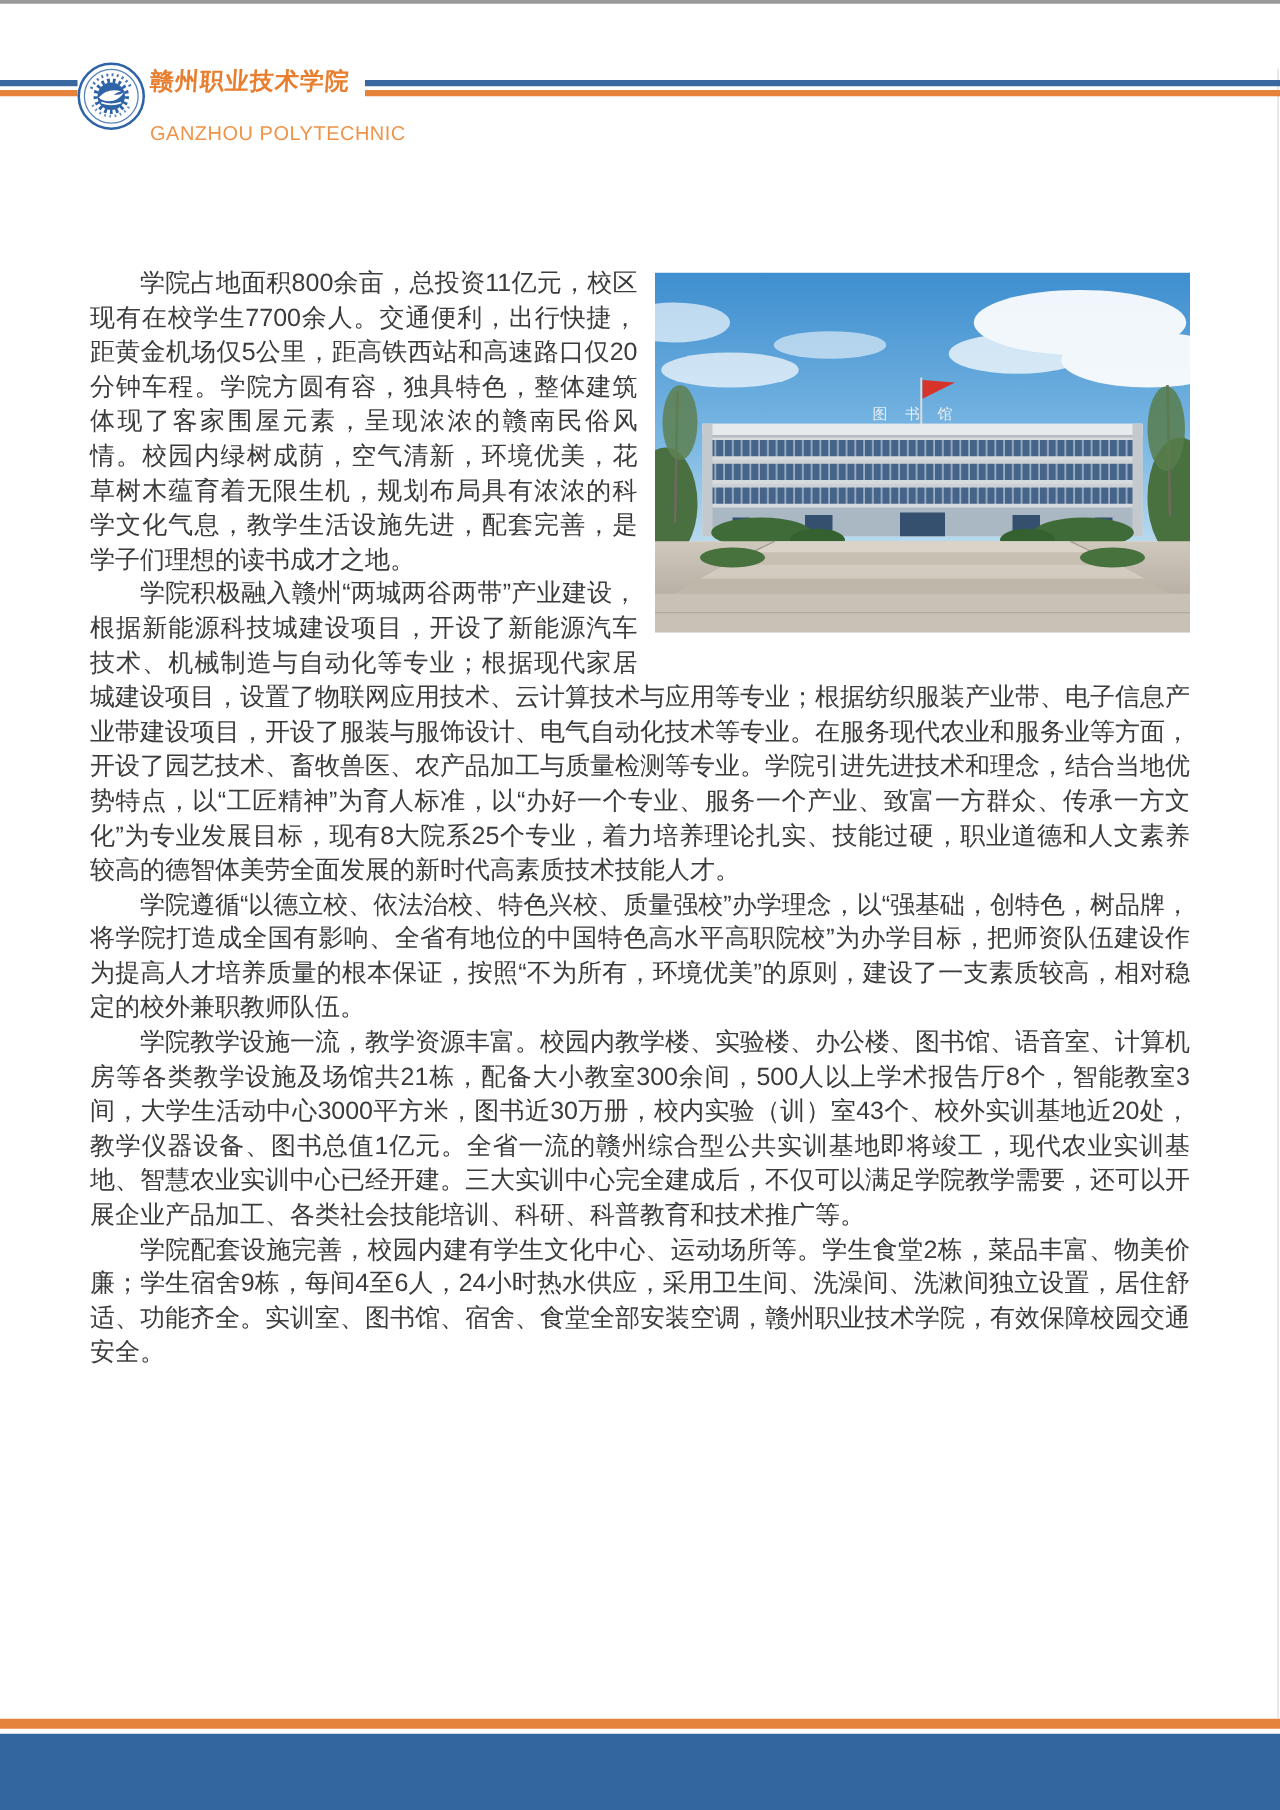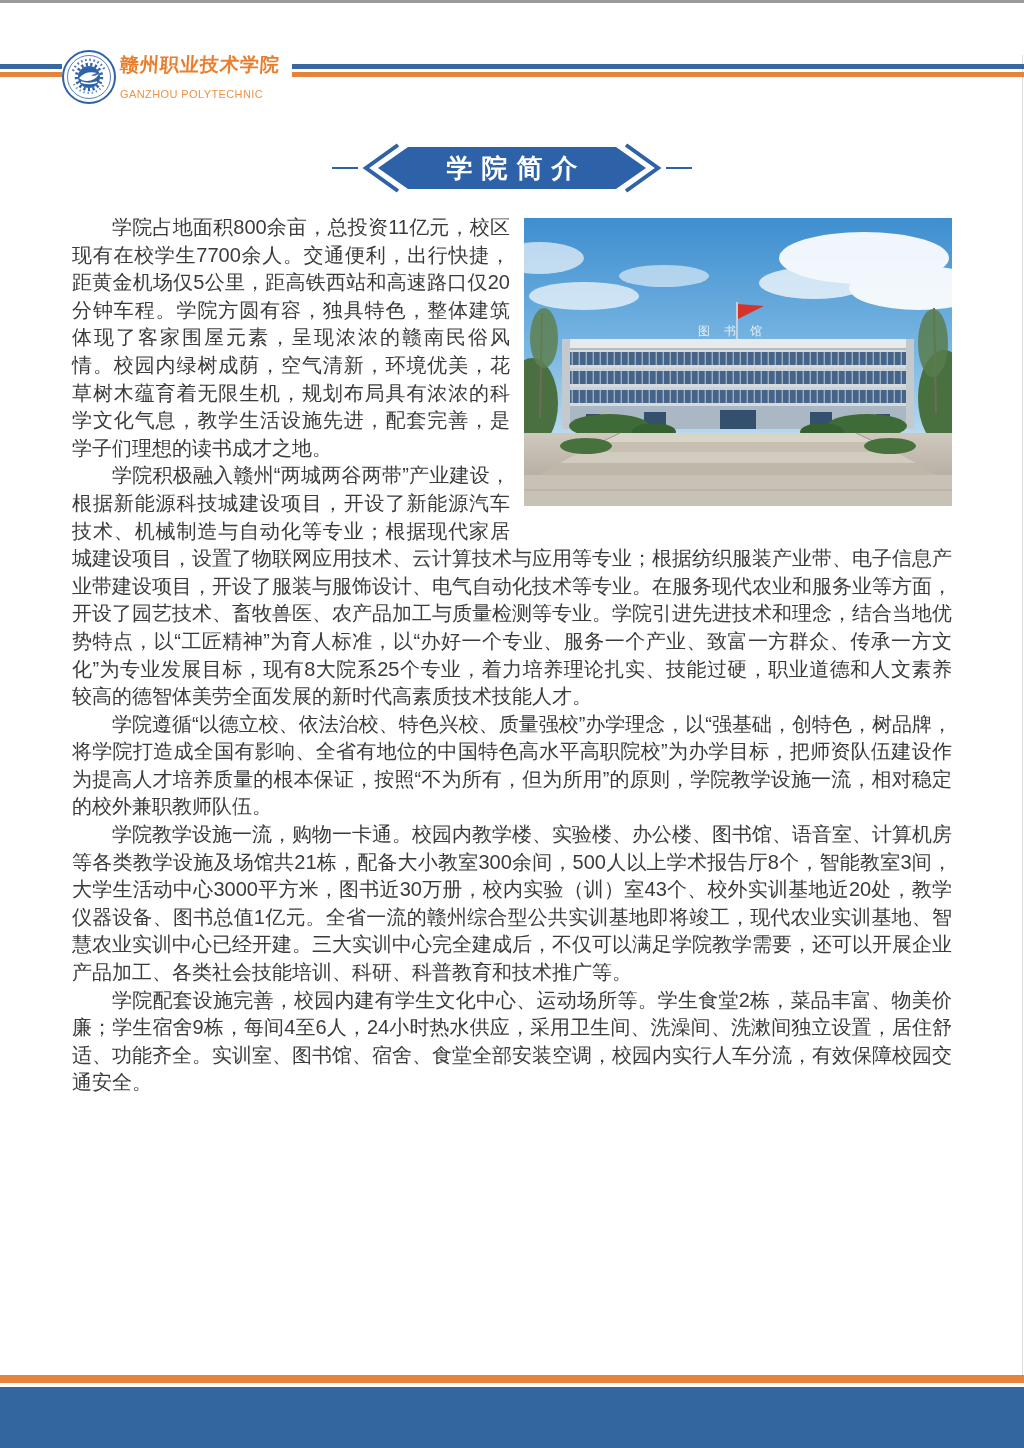--- a/index.html
+++ b/index.html
@@ -20,21 +20,21 @@
   .hdr-lines .l-orange{position:absolute;top:8px;left:0;right:0;height:5px;background:#e5833c;}
   .hdr-lines.left{left:0;top:64px;width:62px;}
   .hdr-lines.right{left:292px;right:0;top:64px;}
   .logo{position:absolute;left:61px;top:49px;width:56px;height:56px;}
   .school-names{position:absolute;left:120px;top:52px;width:200px;}
   .school-zh{
     font-size:19px;font-weight:bold;color:#e87e2e;
     letter-spacing:1px;white-space:nowrap;transform:skewX(-4deg);
   }
   .school-en{
-    font-size:11px;color:#ee9348;letter-spacing:.4px;margin-top:10px;white-space:nowrap;
+    font-size:16px;color:#ee9348;letter-spacing:.4px;margin-top:21px;white-space:nowrap;
   }
 
   
   .banner-wrap{position:absolute;left:0;top:142px;width:1024px;display:flex;justify-content:center;}
   .banner{position:relative;width:360px;height:52px;}
   .banner svg{position:absolute;left:0;top:0;}
   .banner .title{
     position:absolute;left:0;top:0;width:100%;height:100%;
     display:flex;align-items:center;justify-content:center;
     color:#ffffff;font-size:26px;font-weight:bold;letter-spacing:9px;
@@ -90,35 +90,20 @@
       <div class="school-zh">赣州职业技术学院</div>
       <div class="school-en">GANZHOU POLYTECHNIC</div>
     </div>
 
     <div class="hdr-lines right">
       <div class="l-blue"></div>
       <div class="l-orange"></div>
     </div>
   </div>
 
-  <div class="banner-wrap">
-    <div class="banner">
-      <svg width="360" height="52" viewBox="0 0 360 52">
-
-        <line x1="0" y1="26" x2="26" y2="26" stroke="#2d62a8" stroke-width="2"></line>
-        <line x1="334" y1="26" x2="360" y2="26" stroke="#2d62a8" stroke-width="2"></line>
-
-        <polyline points="66,3 34,26 66,49" fill="none" stroke="#2d62a8" stroke-width="4"></polyline>
-        <polyline points="294,3 326,26 294,49" fill="none" stroke="#2d62a8" stroke-width="4"></polyline>
-
-        <polygon points="46,26 76,5 284,5 314,26 284,47 76,47" fill="#2d62a8"></polygon>
-      </svg>
-      <div class="title">学院简介</div>
-    </div>
-  </div>
 
   <div class="content">
 
     <svg class="photo" viewBox="0 0 428 288">
       <defs>
         <linearGradient id="sky" x1="0" y1="0" x2="0" y2="1">
           <stop offset="0" stop-color="#3e8ecf"></stop>
           <stop offset=".65" stop-color="#7db9e4"></stop>
           <stop offset="1" stop-color="#b8d9ee"></stop>
         </linearGradient>
@@ -196,21 +181,21 @@
         <polygon points="96,215 76,224 132,224 146,215" fill="#8aa06f" opacity="0"></polygon>
         <ellipse cx="62" cy="228" rx="26" ry="8" fill="#47713d"></ellipse>
         <ellipse cx="366" cy="228" rx="26" ry="8" fill="#47713d"></ellipse>
       </g>
       <rect x="0" y="257" width="428" height="31" fill="#c8c1b6"></rect>
       <line x1="0" y1="272" x2="428" y2="272" stroke="#b3aa9d" stroke-width="1"></line>
     </svg>
 
     <p>学院占地面积800余亩，总投资11亿元，校区现有在校学生7700余人。交通便利，出行快捷，距黄金机场仅5公里，距高铁西站和高速路口仅20分钟车程。学院方圆有容，独具特色，整体建筑体现了客家围屋元素，呈现浓浓的赣南民俗风情。校园内绿树成荫，空气清新，环境优美，花草树木蕴育着无限生机，规划布局具有浓浓的科学文化气息，教学生活设施先进，配套完善，是学子们理想的读书成才之地。</p>
     <p>学院积极融入赣州“两城两谷两带”产业建设，根据新能源科技城建设项目，开设了新能源汽车技术、机械制造与自动化等专业；根据现代家居城建设项目，设置了物联网应用技术、云计算技术与应用等专业；根据纺织服装产业带、电子信息产业带建设项目，开设了服装与服饰设计、电气自动化技术等专业。在服务现代农业和服务业等方面，开设了园艺技术、畜牧兽医、农产品加工与质量检测等专业。学院引进先进技术和理念，结合当地优势特点，以“工匠精神”为育人标准，以“办好一个专业、服务一个产业、致富一方群众、传承一方文化”为专业发展目标，现有8大院系25个专业，着力培养理论扎实、技能过硬，职业道德和人文素养较高的德智体美劳全面发展的新时代高素质技术技能人才。</p>
-    <p>学院遵循“以德立校、依法治校、特色兴校、质量强校”办学理念，以“强基础，创特色，树品牌，将学院打造成全国有影响、全省有地位的中国特色高水平高职院校”为办学目标，把师资队伍建设作为提高人才培养质量的根本保证，按照“不为所有，但为所用”的原则，学院教学设施一流，相对稳定的校外兼职教师队伍。</p>
-    <p>学院教学设施一流，购物一卡通。校园内教学楼、实验楼、办公楼、图书馆、语音室、计算机房等各类教学设施及场馆共21栋，配备大小教室300余间，500人以上学术报告厅8个，智能教室3间，大学生活动中心3000平方米，图书近30万册，校内实验（训）室43个、校外实训基地近20处，教学仪器设备、图书总值1亿元。全省一流的赣州综合型公共实训基地即将竣工，现代农业实训基地、智慧农业实训中心已经开建。三大实训中心完全建成后，不仅可以满足学院教学需要，还可以开展企业产品加工、各类社会技能培训、科研、科普教育和技术推广等。</p>
-    <p>学院配套设施完善，校园内建有学生文化中心、运动场所等。学生食堂2栋，菜品丰富、物美价廉；学生宿舍9栋，每间4至6人，24小时热水供应，采用卫生间、洗澡间、洗漱间独立设置，居住舒适、功能齐全。实训室、图书馆、宿舍、食堂全部安装空调，校园内实行人车分流，有效保障校园交通安全。</p>
+    <p>学院遵循“以德立校、依法治校、特色兴校、质量强校”办学理念，以“强基础，创特色，树品牌，将学院打造成全国有影响、全省有地位的中国特色高水平高职院校”为办学目标，把师资队伍建设作为提高人才培养质量的根本保证，按照“不为所有，环境优美”的原则，建设了一支素质较高，相对稳定的校外兼职教师队伍。</p>
+    <p>学院教学设施一流，教学资源丰富。校园内教学楼、实验楼、办公楼、图书馆、语音室、计算机房等各类教学设施及场馆共21栋，配备大小教室300余间，500人以上学术报告厅8个，智能教室3间，大学生活动中心3000平方米，图书近30万册，校内实验（训）室43个、校外实训基地近20处，教学仪器设备、图书总值1亿元。全省一流的赣州综合型公共实训基地即将竣工，现代农业实训基地、智慧农业实训中心已经开建。三大实训中心完全建成后，不仅可以满足学院教学需要，还可以开展企业产品加工、各类社会技能培训、科研、科普教育和技术推广等。</p>
+    <p>学院配套设施完善，校园内建有学生文化中心、运动场所等。学生食堂2栋，菜品丰富、物美价廉；学生宿舍9栋，每间4至6人，24小时热水供应，采用卫生间、洗澡间、洗漱间独立设置，居住舒适、功能齐全。实训室、图书馆、宿舍、食堂全部安装空调，赣州职业技术学院，有效保障校园交通安全。</p>
   </div>
 
   <div class="ftr-orange"></div>
   <div class="ftr-blue"></div>
 
 </div>
 
 </body></html>

